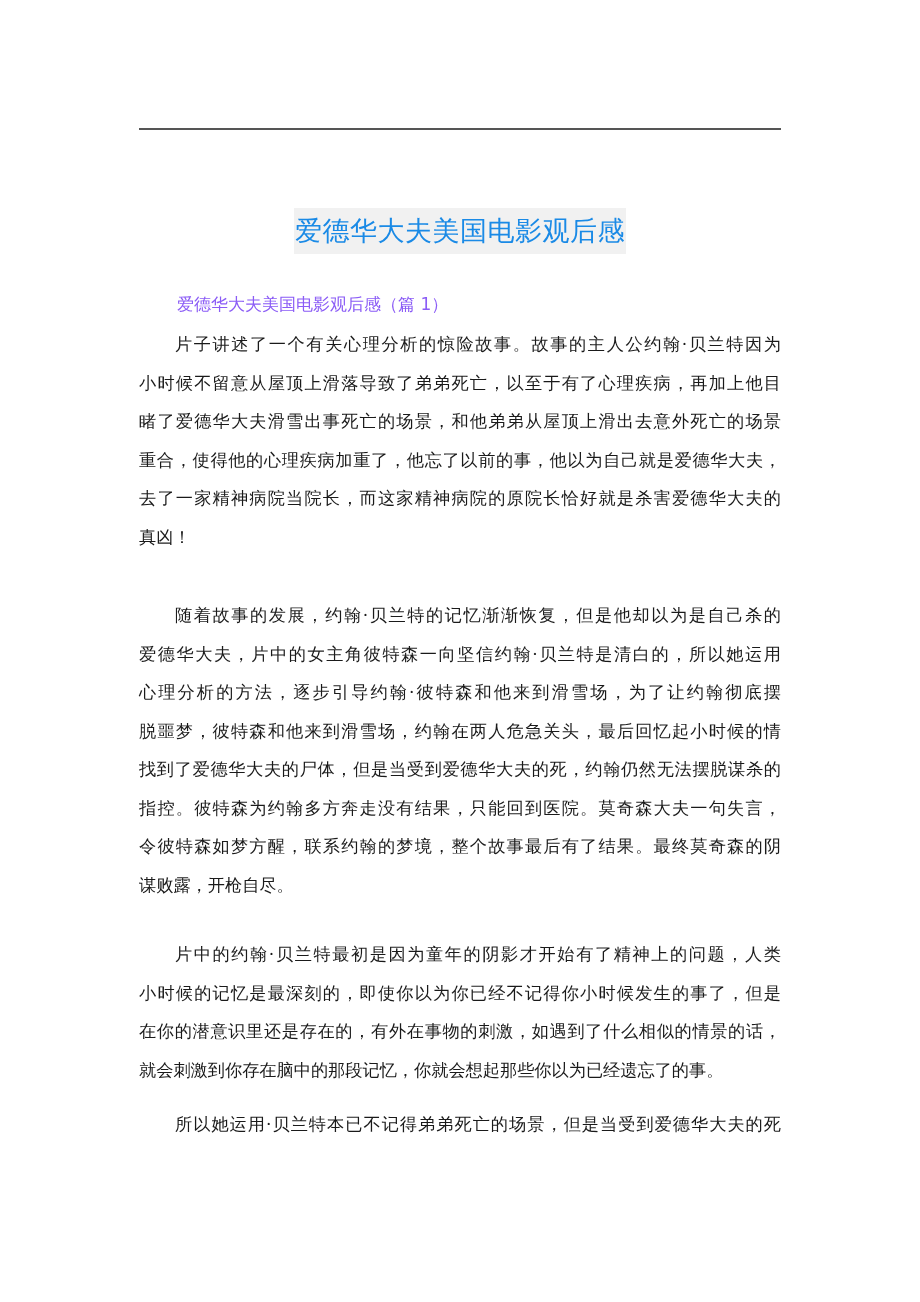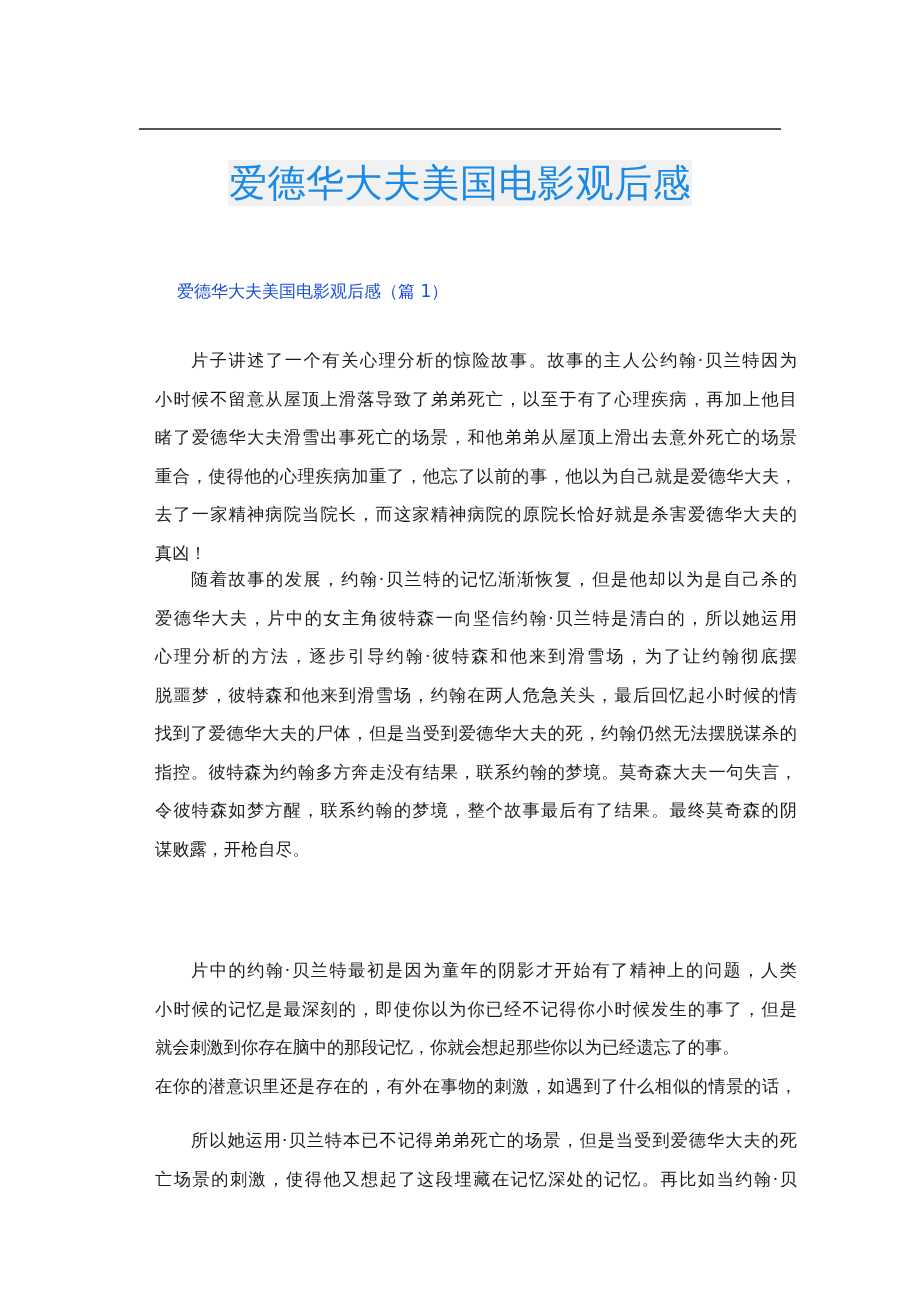--- a/index.html
+++ b/index.html
@@ -34,44 +34,45 @@
       top: 160px;
       left: 0;
       width: 642px;
       text-align: center;
     }
     .title {
       display: inline-block;
       background: #f1f1f1;
       color: #1a8ae6;
       font-family: "DejaVu Sans", "Liberation Sans", sans-serif;
-      font-size: 38px;
+      font-size: 27px;
       line-height: 46px;
       height: 46px;
       padding: 0 1px;
       letter-spacing: 0.5px;
       white-space: nowrap;
+      margin-top: 48px;
     }
     .section-heading {
       position: absolute;
-      top: 279px;
+      top: 292px;
       left: 38px;
-      color: #1d4ed8;
+      color: #8b5cf6;
       font-family: "DejaVu Sans", "Liberation Sans", sans-serif;
       font-size: 17px;
       line-height: 24px;
       white-space: nowrap;
     }
     .para {
       position: absolute;
       left: 0;
       width: 642px;
       font-size: 17.2px;
       line-height: 38.5px;
-      margin: 16px;
+      margin: 0;
     }
     .para .line {
       display: block;
       white-space: nowrap;
       text-align: justify;
       text-align-last: justify;
       height: 38.5px;
     }
     .para .line.first {
       padding-left: 36px;
@@ -94,35 +95,34 @@
 
   <div class="para" style="top:325px;">
     <span class="line first">片子讲述了一个有关心理分析的惊险故事。故事的主人公约翰·贝兰特因为</span>
     <span class="line">小时候不留意从屋顶上滑落导致了弟弟死亡，以至于有了心理疾病，再加上他目</span>
     <span class="line">睹了爱德华大夫滑雪出事死亡的场景，和他弟弟从屋顶上滑出去意外死亡的场景</span>
     <span class="line">重合，使得他的心理疾病加重了，他忘了以前的事，他以为自己就是爱德华大夫，</span>
     <span class="line">去了一家精神病院当院长，而这家精神病院的原院长恰好就是杀害爱德华大夫的</span>
     <span class="line last">真凶！</span>
   </div>
 
-  <div class="para" style="top:544px;">
+  <div class="para" style="top:596px;">
     <span class="line first">随着故事的发展，约翰·贝兰特的记忆渐渐恢复，但是他却以为是自己杀的</span>
     <span class="line">爱德华大夫，片中的女主角彼特森一向坚信约翰·贝兰特是清白的，所以她运用</span>
     <span class="line">心理分析的方法，逐步引导约翰·彼特森和他来到滑雪场，为了让约翰彻底摆</span>
     <span class="line">脱噩梦，彼特森和他来到滑雪场，约翰在两人危急关头，最后回忆起小时候的情</span>
     <span class="line">找到了爱德华大夫的尸体，但是当受到爱德华大夫的死，约翰仍然无法摆脱谋杀的</span>
-    <span class="line">指控。彼特森为约翰多方奔走没有结果，联系约翰的梦境。莫奇森大夫一句失言，</span>
+    <span class="line">指控。彼特森为约翰多方奔走没有结果，只能回到医院。莫奇森大夫一句失言，</span>
     <span class="line">令彼特森如梦方醒，联系约翰的梦境，整个故事最后有了结果。最终莫奇森的阴</span>
     <span class="line last">谋败露，开枪自尽。</span>
   </div>
 
   <div class="para" style="top:935px;">
     <span class="line first">片中的约翰·贝兰特最初是因为童年的阴影才开始有了精神上的问题，人类</span>
     <span class="line">小时候的记忆是最深刻的，即使你以为你已经不记得你小时候发生的事了，但是</span>
+    <span class="line">在你的潜意识里还是存在的，有外在事物的刺激，如遇到了什么相似的情景的话，</span>
     <span class="line last">就会刺激到你存在脑中的那段记忆，你就会想起那些你以为已经遗忘了的事。</span>
-    <span class="line">在你的潜意识里还是存在的，有外在事物的刺激，如遇到了什么相似的情景的话，</span>
   </div>
 
   <div class="para" style="top:1105px;">
     <span class="line first">所以她运用·贝兰特本已不记得弟弟死亡的场景，但是当受到爱德华大夫的死</span>
-    <span class="line">亡场景的刺激，使得他又想起了这段埋藏在记忆深处的记忆。再比如当约翰·贝</span>
   </div>
 </div>
 
 </body></html>

